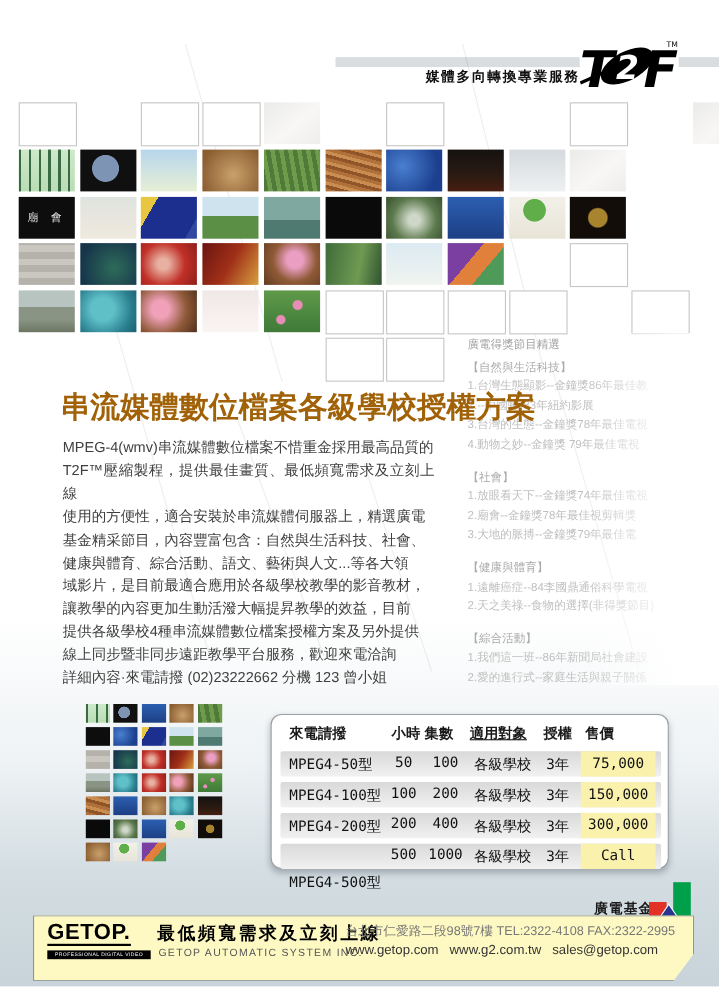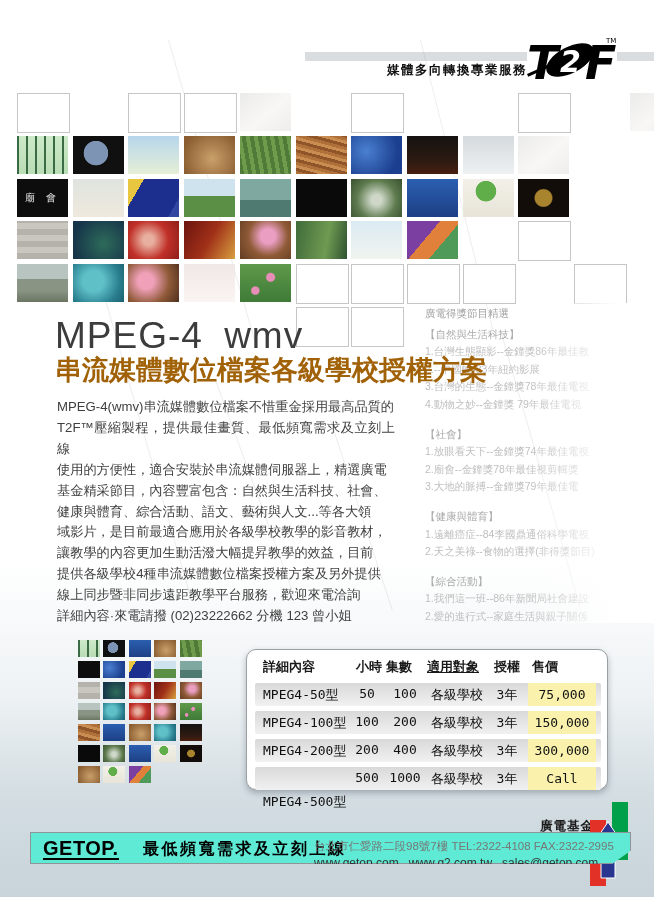--- a/index.html
+++ b/index.html
@@ -77,21 +77,21 @@
      background:linear-gradient(#d9d9d9,#f1f1f1);}
   .pcell{position:absolute;top:3px;font-size:13px;color:#111;text-align:center;
      font-family:"DejaVu Sans Mono","Liberation Mono","DejaVu Sans",monospace;}
   .pcell.model{text-align:left;}
   .pcell.price{top:0;height:23px;line-height:23px;background:#f9f1ac;}
   
   .fund-label{position:absolute;left:540px;top:818px;font-size:12.5px;font-weight:bold;
      letter-spacing:1px;color:#1a1a1a;}
   .fund-logo{position:absolute;left:586px;top:798px;}
   
-  .footer-bar{position:absolute;left:30px;top:832px;width:601px;height:32px;background:#5eead4;
+  .footer-bar{position:absolute;left:30px;top:832px;width:601px;height:60px;background:#fef9c3;
      border:1.5px solid #8f9498;box-sizing:border-box;
      clip-path:polygon(0 0,100% 0,100% 58%,calc(100% - 19px) 100%,0 100%);}
   .getop-brand{position:absolute;left:12px;top:5px;font-size:20px;font-weight:900;
      letter-spacing:.5px;color:#000;border-bottom:2.5px solid #000;line-height:20px;}
   .getop-tagbar{position:absolute;left:12px;top:31px;width:94px;height:8px;background:#000;
      color:#fff;font-size:4.6px;letter-spacing:.4px;text-align:center;line-height:8px;}
   .company-zh{position:absolute;left:112px;top:6px;font-size:16px;font-weight:bold;
      letter-spacing:2.5px;color:#000;}
   .company-en{position:absolute;left:113px;top:28px;font-size:9.5px;letter-spacing:1.2px;color:#555;}
   .footer-address{position:absolute;left:283px;top:6px;font-size:11.5px;color:#777;}
@@ -219,21 +219,20 @@
         <div class="aw-item">2.天之美祿--食物的選擇(非得獎節目)</div>
         <div class="aw-gap"></div>
         <div class="aw-head">【綜合活動】</div>
         <div class="aw-item">1.我們這一班--86年新聞局社會建設</div>
         <div class="aw-item">2.愛的進行式--家庭生活與親子關係</div>
         <div class="aw-gap"></div>
       </div>
   </div>
   <div class="awards-fade"></div>
 
-  <div class="title1">MPEG-4 wmv</div>
   <div class="title2">串流媒體數位檔案各級學校授權方案</div>
   <div class="body-text">MPEG-4(wmv)串流媒體數位檔案不惜重金採用最高品質的
 T2F™壓縮製程，提供最佳畫質、最低頻寬需求及立刻上線
 使用的方便性，適合安裝於串流媒體伺服器上，精選廣電
 基金精采節目，內容豐富包含：自然與生活科技、社會、
 健康與體育、綜合活動、語文、藝術與人文...等各大領
 域影片，是目前最適合應用於各級學校教學的影音教材，
 讓教學的內容更加生動活潑大幅提昇教學的效益，目前
 提供各級學校4種串流媒體數位檔案授權方案及另外提供
 線上同步暨非同步遠距教學平台服務，歡迎來電洽詢
@@ -246,21 +245,21 @@
       <rect x="0" y="40" width="36" height="3" fill="#000" transform="rotate(-24 0 40)"></rect>
       <ellipse cx="43" cy="26" rx="26" ry="13" fill="#000" transform="rotate(-28 43 26)"></ellipse>
       <text class="t2f-ch" x="33" y="38" font-size="30" font-weight="900" font-style="italic" font-family="DejaVu Sans" fill="#fff">2</text>
       <text class="t2f-ch" x="58" y="45" font-size="46" font-weight="900" font-style="italic" font-family="DejaVu Sans" fill="#000">F</text>
       <text x="79" y="9" font-size="7" fill="#000" font-family="DejaVu Sans">TM</text>
     </svg>
   </div>
 
   <div class="pricing-card">
     <div>
-        <div class="th first" style="left: 16px; width: 88px;">詳細內容</div>
+        <div class="th first" style="left: 16px; width: 88px;">來電請撥</div>
         <div class="th" style="left: 102px; width: 40px;">小時</div>
         <div class="th" style="left: 130px; width: 44px;">集數</div>
         <div class="th" style="left: 168px; width: 76px; text-decoration: underline;">適用對象</div>
         <div class="th" style="left: 240px; width: 40px;">授權</div>
         <div class="th" style="left: 278px; width: 40px;">售價</div>
       </div>
     <div>
         <div class="prow" style="top: 33px;">
           <div class="pcell model" style="left: 8px; width: 96px;">MPEG4-50型</div>
           <div class="pcell" style="left: 92px; width: 40px;">50</div>

